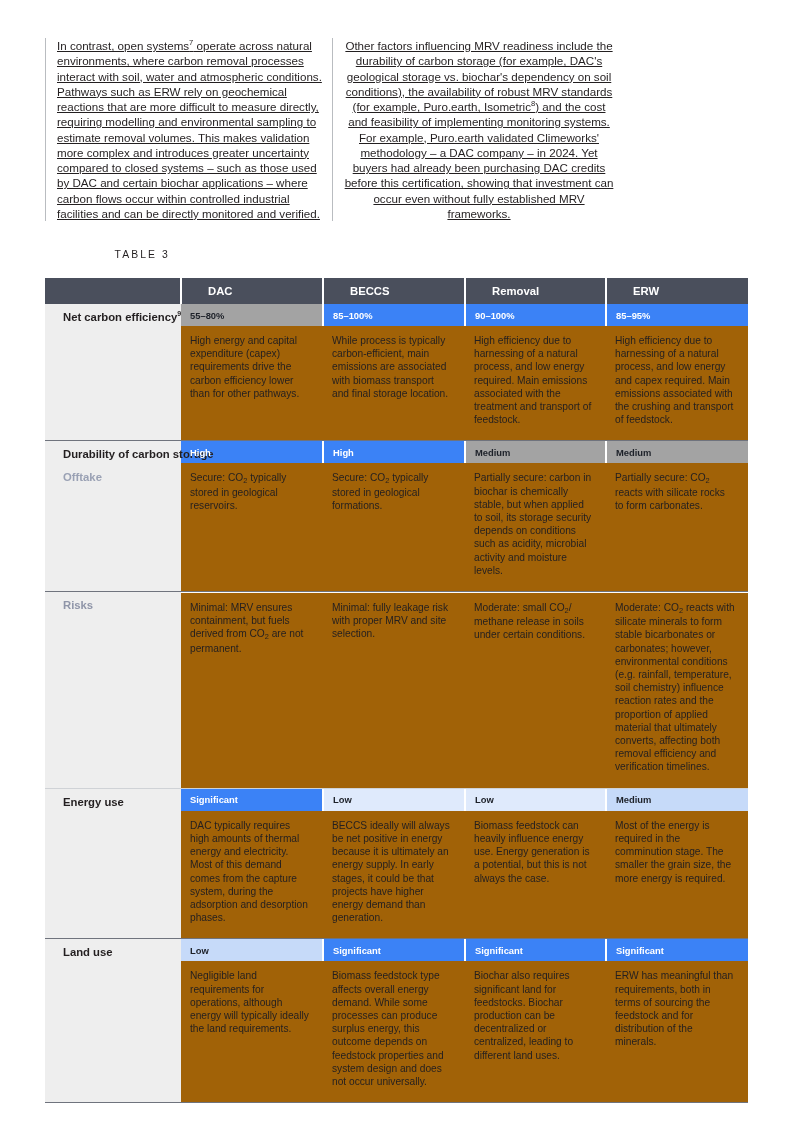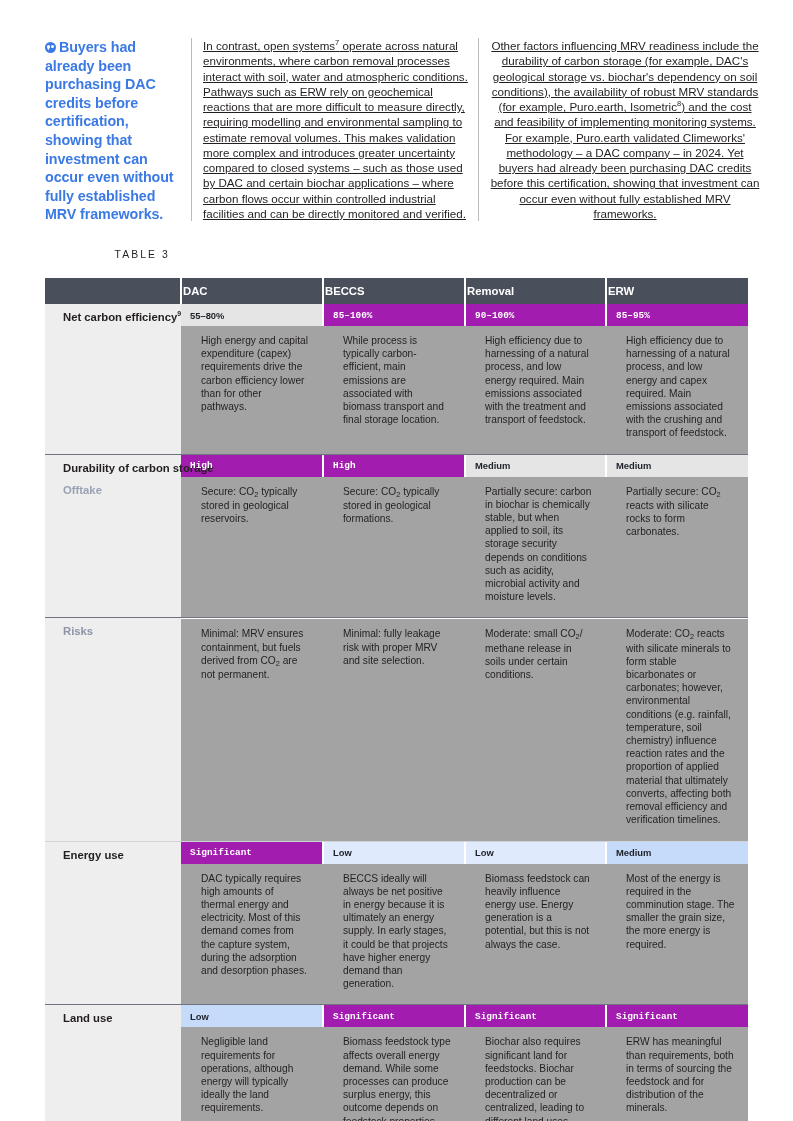--- a/index.html
+++ b/index.html
@@ -121,53 +121,53 @@
   .tbl col.c3 { width:141px; }
   .tbl col.c4 { width:142px; }
 
   
   .hdr td {
     background:#4a4f5c;
     color:#ffffff;
     font-size:11.3px;
     font-weight:700;
     height:26px;
-    padding:0 0 0 1px;
+    padding:0 0 0 26px;
     vertical-align:middle;
     border-right:2px solid #ffffff;
   }
   .hdr td.empty { background:#4a4f5c; border-right:2px solid #ffffff; }
   .hdr td:last-child { border-right:none; }
 
   
   .vals td {
     font-size:9.4px;
     font-weight:700;
     height:22px;
     padding:0 0 0 9px;
     vertical-align:middle;
     border-right:2px solid #ffffff;
     white-space:nowrap;
   }
   .vals td:last-child { border-right:none; }
   .vals td.label-cell { background:#eeeeee; border-right:none; }
 
-  .lvl-strong  { background:#a21caf; color:#ffffff;font-family:Liberation Mono, monospace; }
-  .lvl-mid     { background:#e5e5e5; color:#1d2129; }
+  .lvl-strong  { background:#3b82f6; color:#ffffff; }
+  .lvl-mid     { background:#a3a3a3; color:#1d2129; }
   .lvl-light   { background:#c6daf9; color:#1d2129; }
   .lvl-pale    { background:#dfeafc; color:#1d2129; }
 
   
   .body-row td {
     vertical-align:top;
     font-size:10.2px;
     line-height:13.2px;
     color:#231f20;
-    padding:8px 13px 14px 20px;
-    background:#a3a3a3;
+    padding:8px 13px 14px 9px;
+    background:#a16207;
   }
 
   
   .rowlabel {
     background:#eeeeee;
     padding:7px 12px 10px 9px;
     height:100%;
   }
   .rowlabel .main {
     font-size:11.3px;
@@ -213,23 +213,20 @@
   .footer .bold { font-weight:700; color:#231f20; }
   .footer .pg { font-weight:700; color:#231f20; margin-left:11px; }
 </style>
 </head>
 <body>
 
 <div class="page">
 
   <div class="top-block">
 
-    <div class="pullquote">
-      <span class="quote-icon"></span><span>Buyers had already been purchasing DAC credits before certification, showing that investment can occur even without fully established MRV frameworks.</span>
-    </div>
 
     <div class="col-body">
       <p>In contrast, open systems<sup>7</sup> operate across natural environments, where carbon removal processes interact with soil, water and atmospheric conditions. Pathways such as ERW rely on geochemical reactions that are more difficult to measure directly, requiring modelling and environmental sampling to estimate removal volumes. This makes validation more complex and introduces greater uncertainty compared to closed systems – such as those used by DAC and certain biochar applications – where carbon flows occur within controlled industrial facilities and can be directly monitored and verified.</p>
     </div>
 
     <div class="col-body last">
       <p>Other factors influencing MRV readiness include the durability of carbon storage (for example, DAC's geological storage vs. biochar's dependency on soil conditions), the availability of robust MRV standards (for example, Puro.earth, Isometric<sup>8</sup>) and the cost and feasibility of implementing monitoring systems. For example, Puro.earth validated Climeworks' methodology – a DAC company – in 2024. Yet buyers had already been purchasing DAC credits before this certification, showing that investment can occur even without fully established MRV frameworks.</p>
     </div>
   </div>
 

